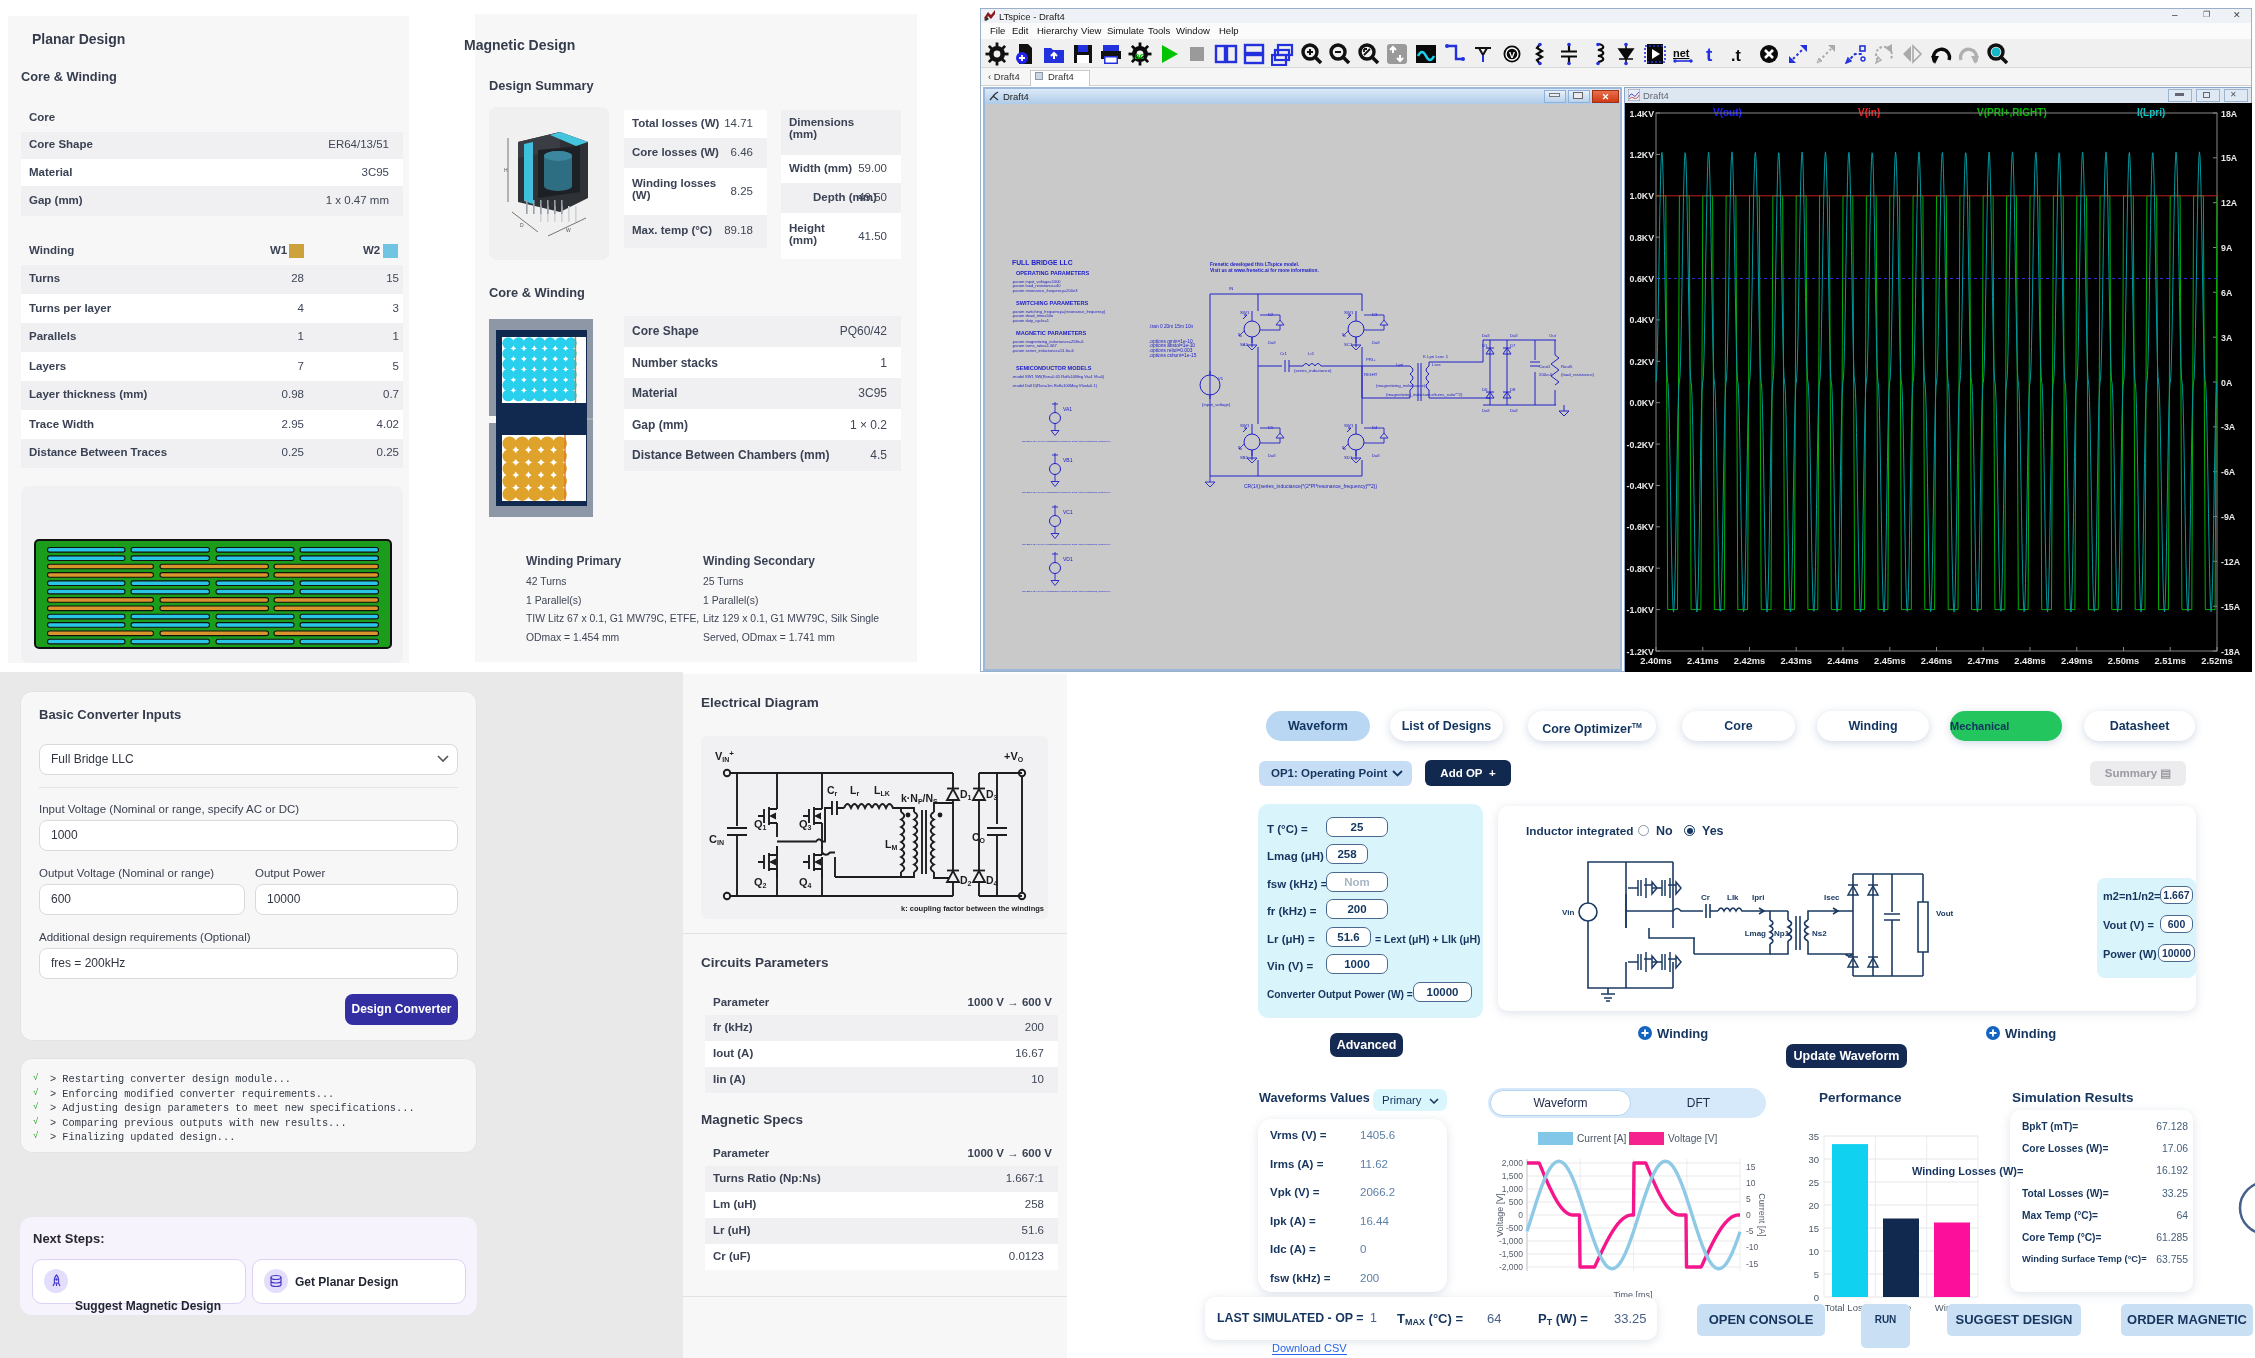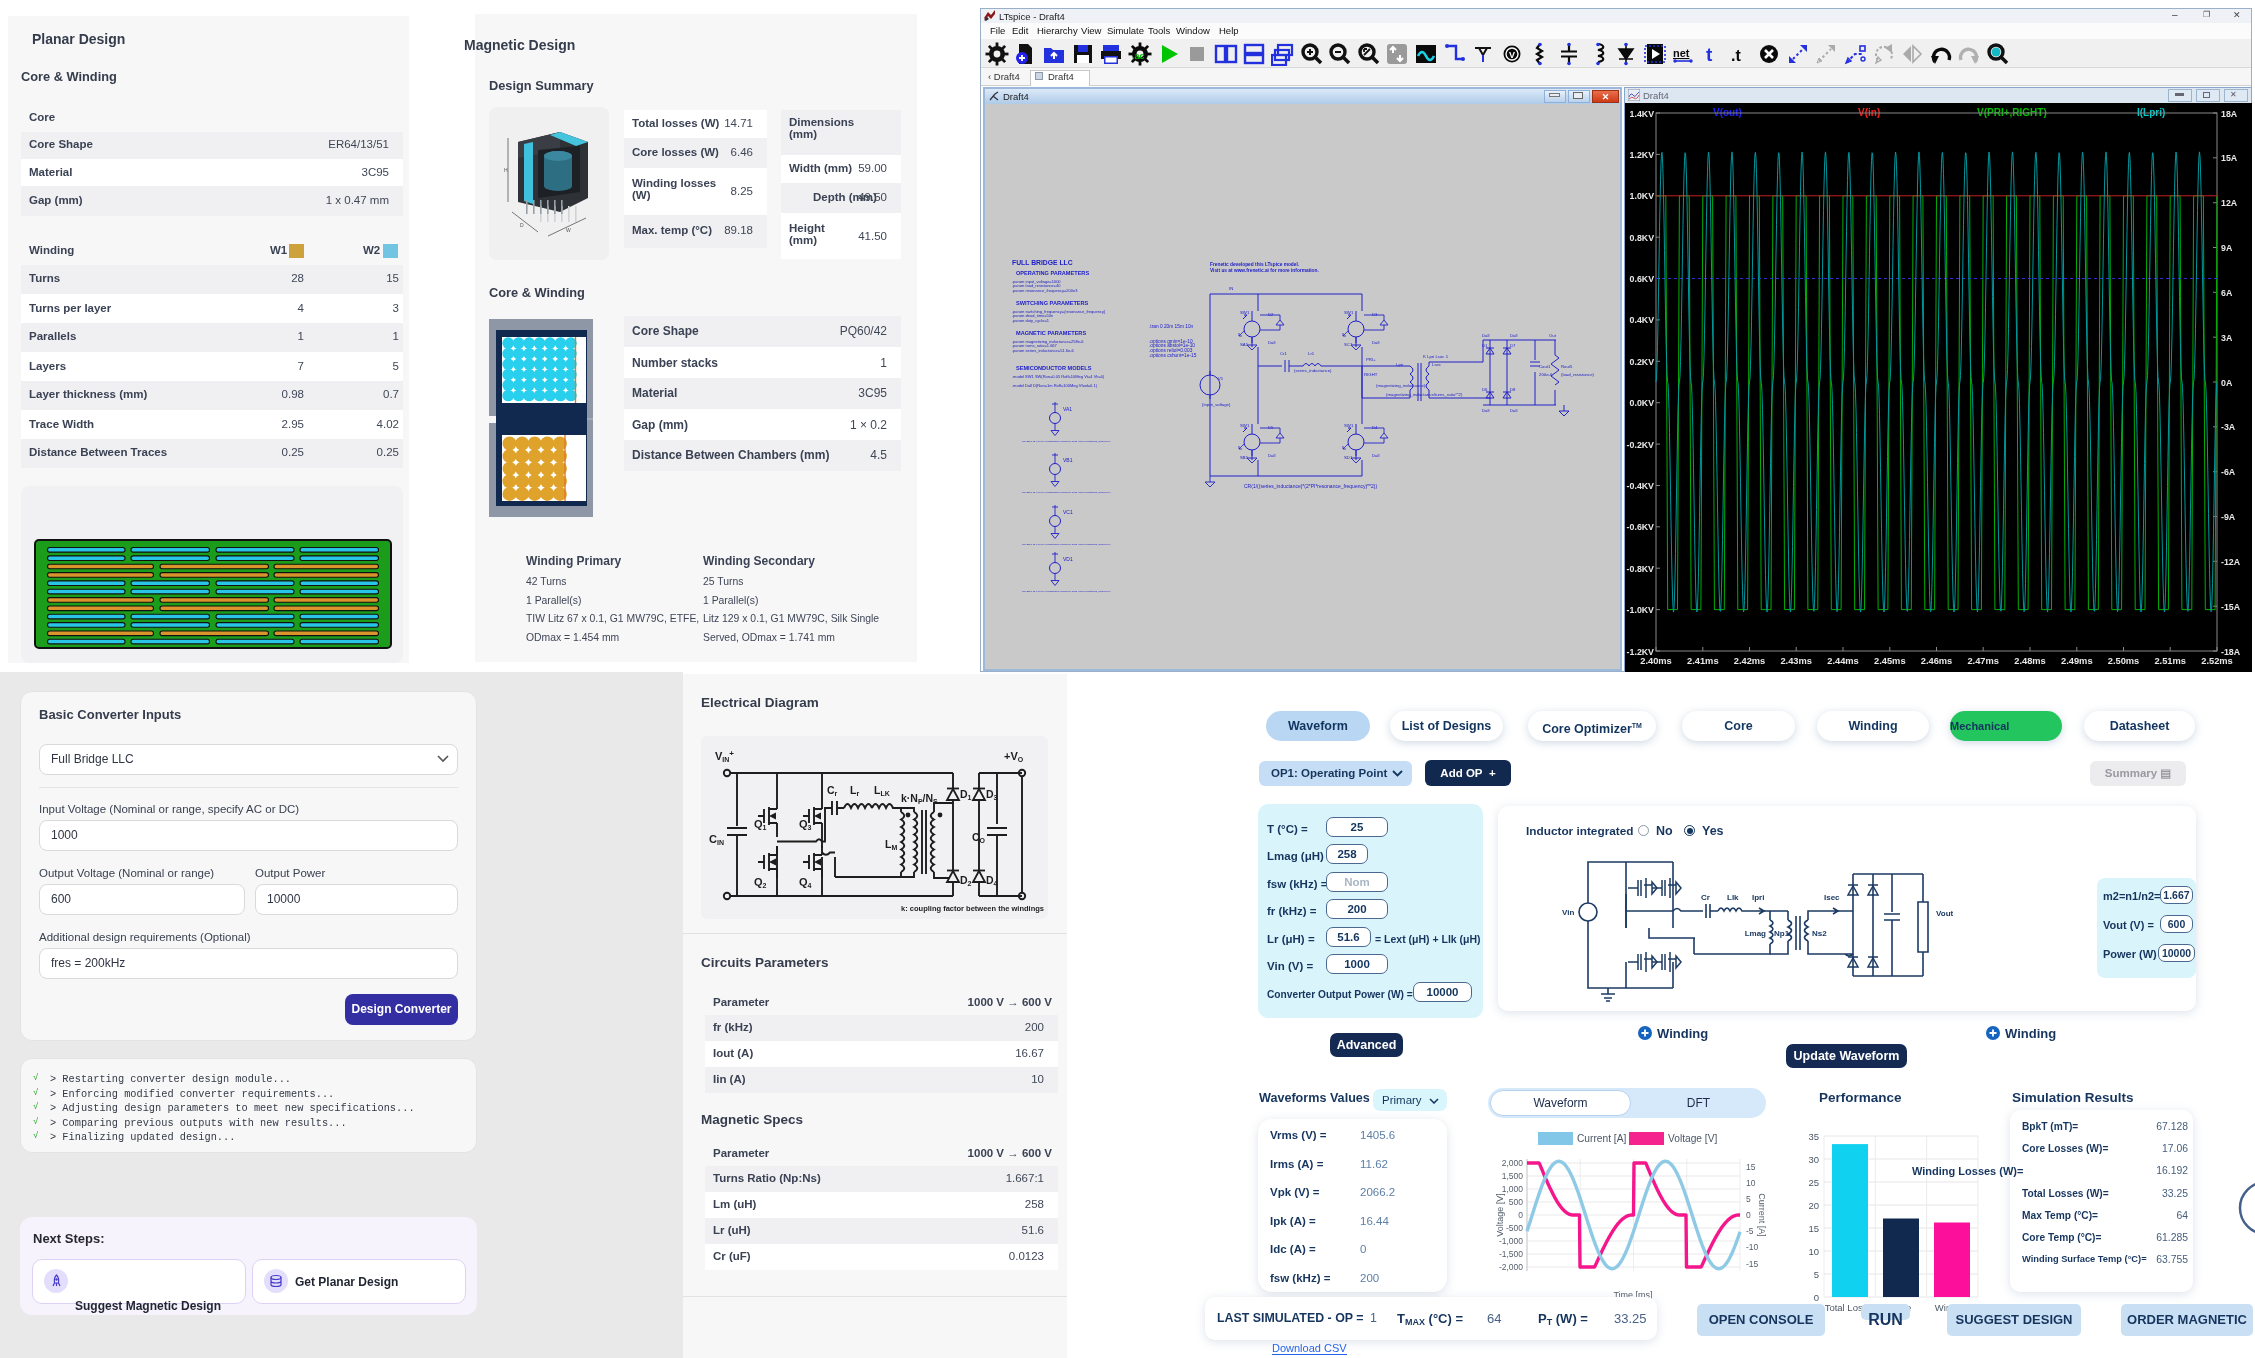--- a/index.html
+++ b/index.html
@@ -1068,19 +1068,19 @@
 <div class="abs navyb" style="left:2022px;top:1254px;font-size:9.3px;">Winding Surface Temp (°C)=</div>
 <div class="abs" style="left:2152px;top:1254px;width:36px;font-size:10.4px;color:#445f7d;text-align:right;">63.755</div>
 <div class="abs card" style="left:1205px;top:1297px;width:452px;height:43px;border-radius:10px;"></div>
 <div class="abs navyb" style="left:1217px;top:1311px;font-size:12.4px;">LAST SIMULATED - OP =</div>
 <div class="abs" style="left:1370px;top:1311px;font-size:12.4px;color:#49618a;">1</div>
 <div class="abs navyb" style="left:1397px;top:1311px;font-size:13px;">T<span style="font-size:9px;vertical-align:-2px;">MAX</span> (°C) =</div>
 <div class="abs" style="left:1487px;top:1311px;font-size:13px;color:#49618a;">64</div>
 <div class="abs navyb" style="left:1538px;top:1311px;font-size:13px;">P<span style="font-size:9px;vertical-align:-2px;">T</span> (W) =</div>
 <div class="abs" style="left:1614px;top:1311px;font-size:13px;color:#49618a;">33.25</div>
 <div class="abs btnlb" style="left:1697px;top:1304px;width:128px;height:32px;line-height:32px;font-size:13px;">OPEN CONSOLE</div>
-<div class="abs btnlb" style="left:1861px;top:1304px;width:49px;height:16px;line-height:32px;font-size:16px;">RUN</div>
+<div class="abs btnlb" style="left:1861px;top:1304px;width:49px;height:44px;line-height:32px;font-size:10px;">RUN</div>
 <div class="abs btnlb" style="left:1947px;top:1304px;width:134px;height:32px;line-height:32px;font-size:13px;">SUGGEST DESIGN</div>
 <div class="abs btnlb" style="left:2121px;top:1304px;width:132px;height:32px;line-height:32px;font-size:13px;">ORDER MAGNETIC</div>
 <div class="abs" style="left:1272px;top:1342px;font-size:11px;color:#2563eb;border-bottom:1px solid #2563eb;">Download CSV</div>
 <svg class="abs" style="left:2236px;top:1178px;" width="19" height="60" viewBox="0 0 19 60">
       <circle cx="30" cy="30" r="26" fill="#fff" stroke="#44618c" stroke-width="2.5"></circle>
     </svg>
 </div>
 </body></html>

